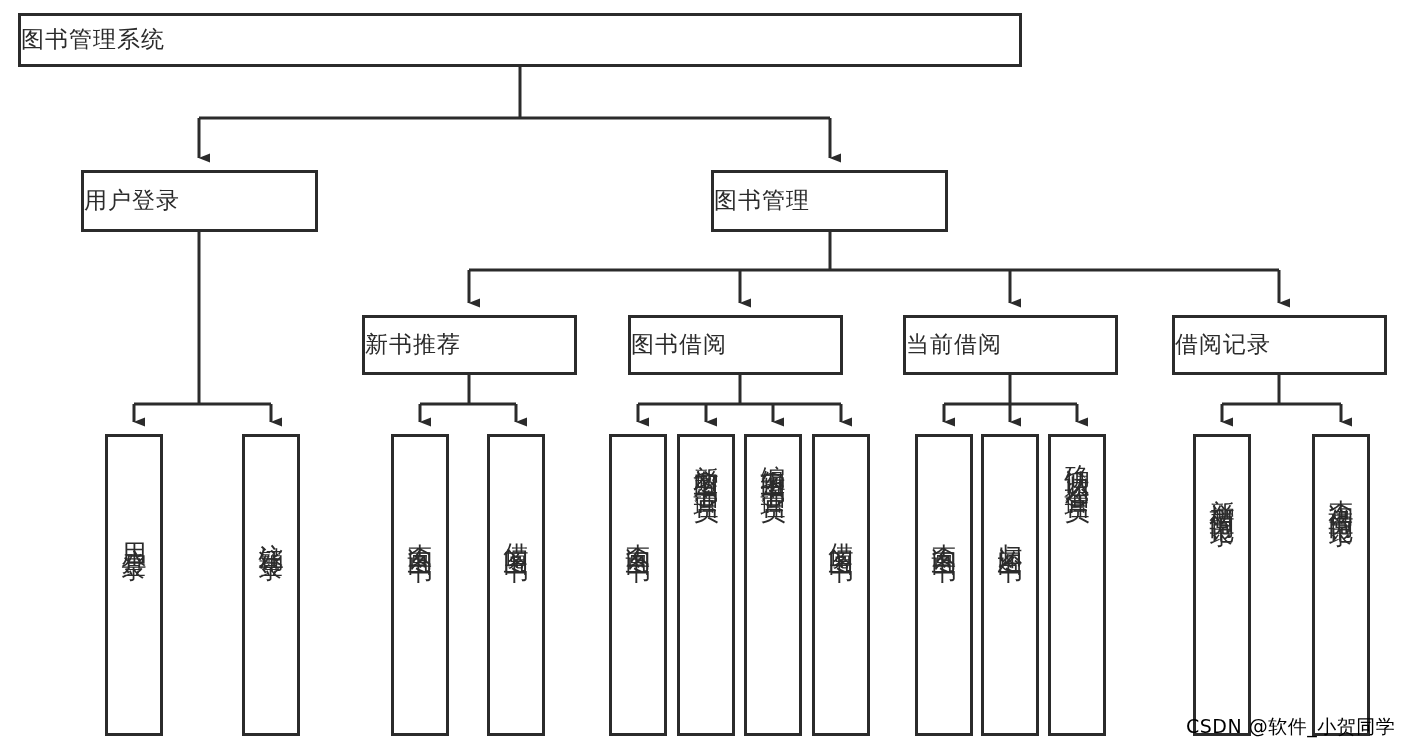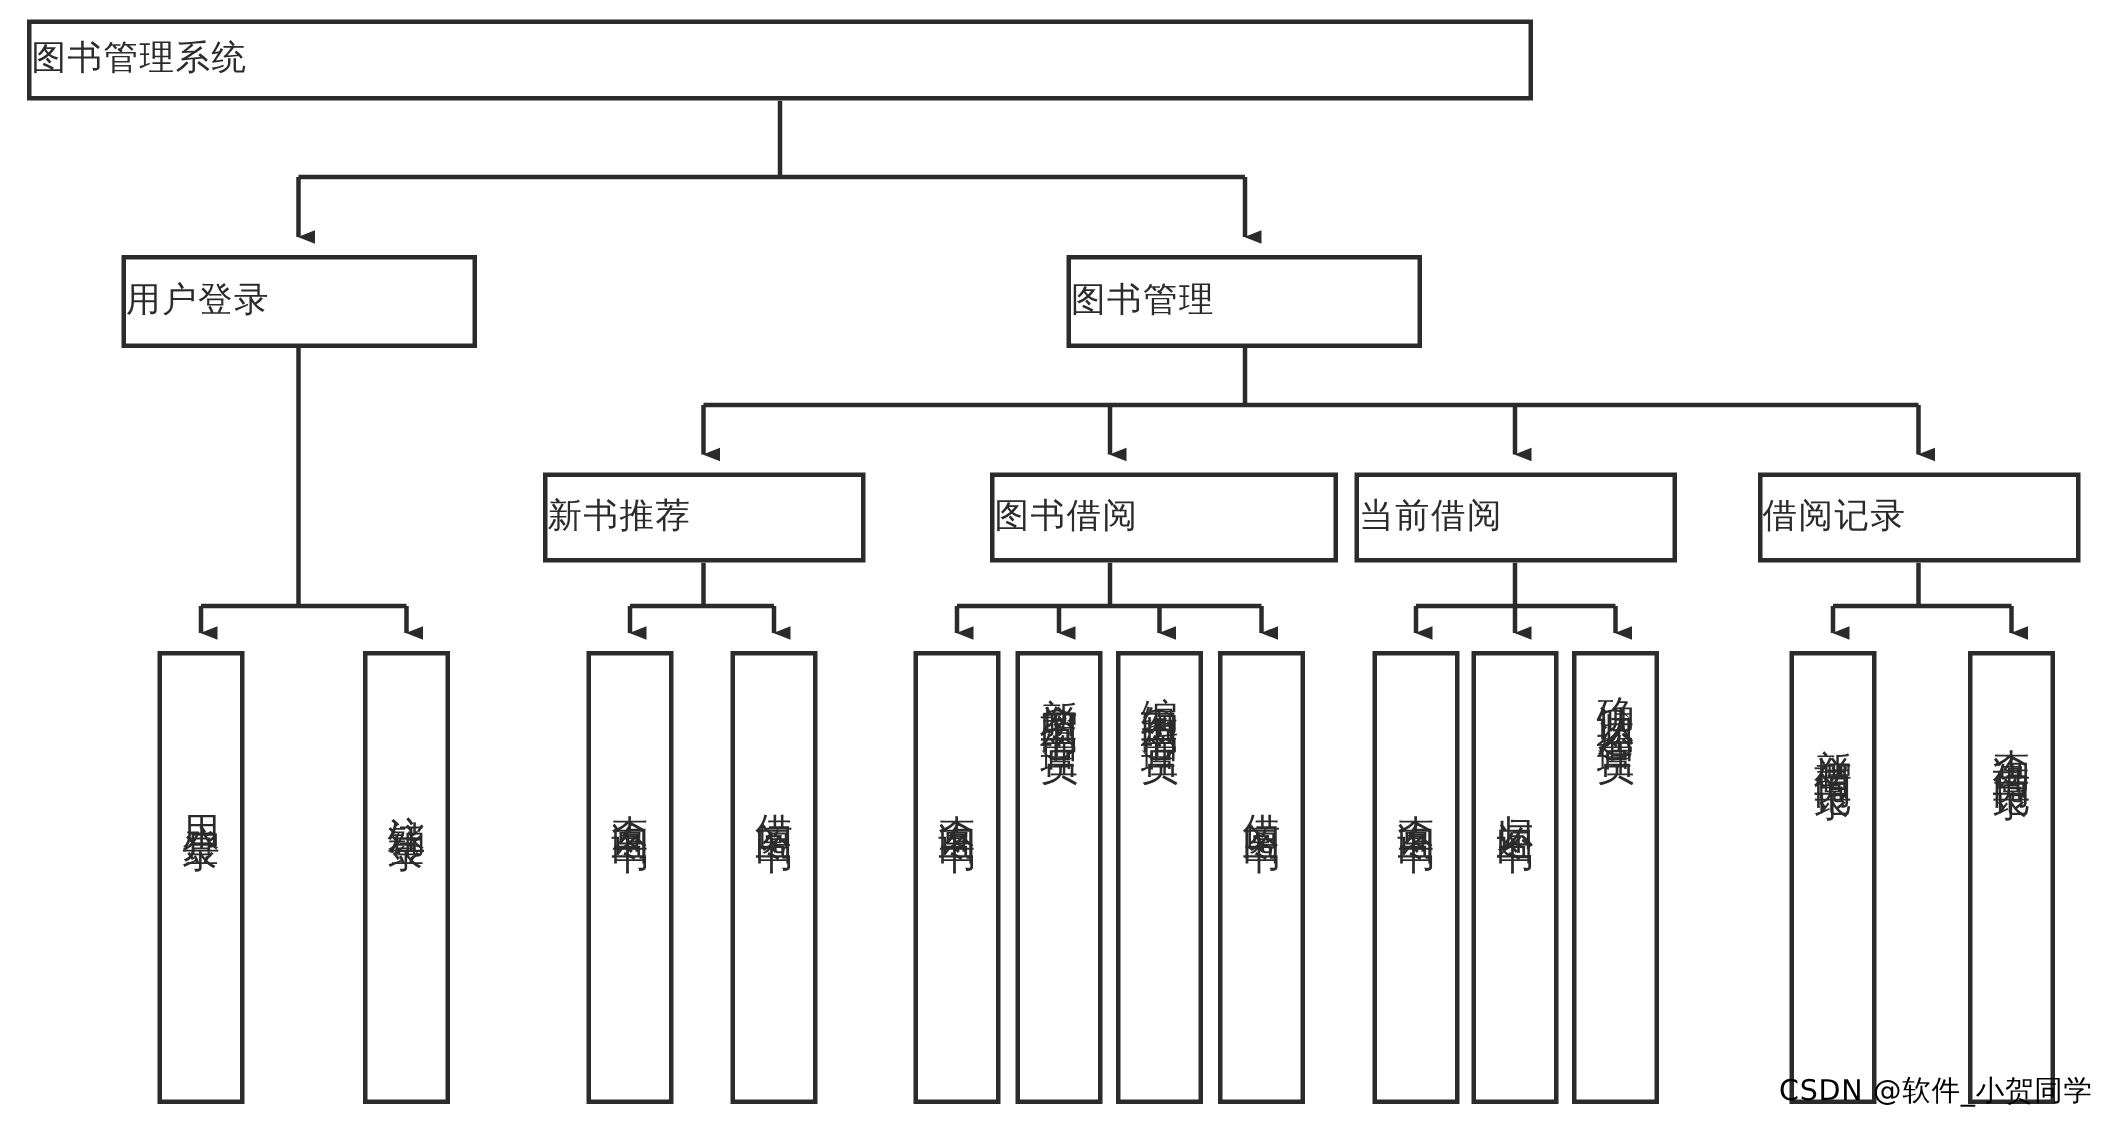--- a/index.html
+++ b/index.html
@@ -143,21 +143,21 @@
   <div class="node h" style="left:81px; top:170px; width:237px; height:62px;">
     <span class="label">用户登录</span>
   </div>
   <div class="node h" style="left:711px; top:170px; width:237px; height:62px;">
     <span class="label">图书管理</span>
   </div>
 
   <div class="node h" style="left:362px; top:315px; width:215px; height:60px;">
     <span class="label">新书推荐</span>
   </div>
-  <div class="node h" style="left:660px; top:315px; width:232px; height:60px;">
+  <div class="node h" style="left:628px; top:315px; width:215px; height:60px;">
     <span class="label">图书借阅</span>
   </div>
   <div class="node h" style="left:1172px; top:315px; width:215px; height:60px;">
     <span class="label">借阅记录</span>
   </div>
   <div class="node h" style="left:903px; top:315px; width:215px; height:60px;">
     <span class="label">当前借阅</span>
   </div>
 
   <div class="node v" style="left:105px; top:434px; width:58px; height:302px; padding-top:86px;">

